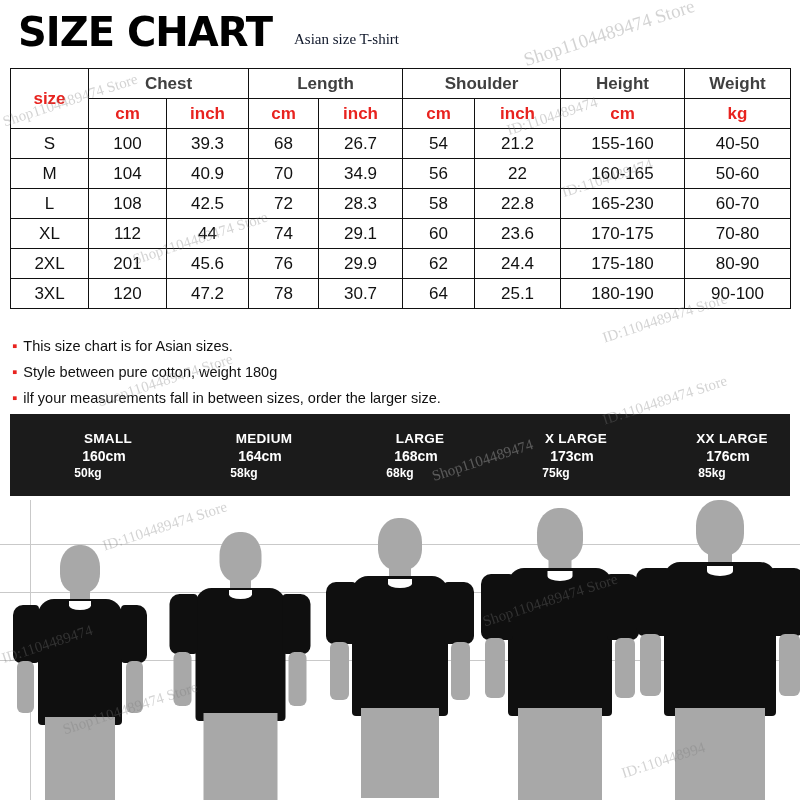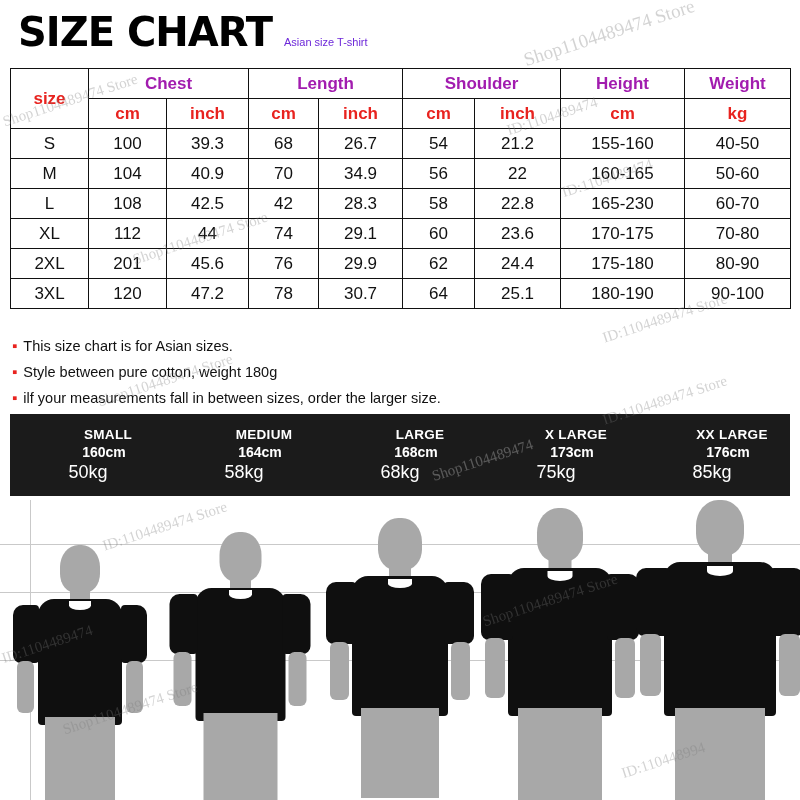--- a/index.html
+++ b/index.html
@@ -9,46 +9,46 @@
     font-family:"Liberation Sans", sans-serif;
     color:#111;
     position:relative;
     overflow:hidden;
   }
   .page{position:relative;width:800px;height:800px;}
 
   
   .header{
     position:absolute;left:18px;top:12px;right:10px;
-    display:flex;align-items:flex-end;gap:12px;
+    display:flex;align-items:flex-end;gap:22px;
   }
   .title{
     font-size:40px;font-weight:bold;letter-spacing:-1px;
     font-family:"DejaVu Sans", sans-serif;
     line-height:1;
     color:#000;
   }
   .subtitle{
-    font-size:11px;color:#6d28d9;padding-bottom:4px;
+    font-size:15px;color:#0f172a;padding-bottom:4px;font-family:Liberation Serif, serif;
   }
 
   
   .table-wrap{position:absolute;left:10px;top:68px;width:780px;}
   table.size{
     border-collapse:collapse;width:780px;
     table-layout:fixed;
   }
   table.size td, table.size th{
     border:1px solid #111;
     text-align:center;
     font-size:17px;
     padding:3px 0;
     background:transparent;
   }
-  .hdr-red{color:#a21caf;font-weight:bold;font-size:19px;}
+  .hdr-red{color:#404040;font-weight:bold;font-size:19px;}
   .hdr-sub{color:#e8231f;font-weight:bold;font-size:17px;}
   .size-word{color:#e8231f;font-weight:bold;font-size:26px;}
   .sz-col{font-size:18px;}
   td.val{font-size:18px;}
   .rowh{height:30px;}
 
   
   .notes{position:absolute;left:12px;top:338px;width:700px;}
   .note{
     font-size:14.5px;margin:0 0 10px 0;color:#111;
@@ -61,21 +61,21 @@
     position:absolute;left:10px;top:414px;width:780px;height:82px;
     background:#1b1b1b;color:#fff;
     display:flex;
   }
   .bb-col{
     flex:1;display:flex;flex-direction:column;align-items:center;justify-content:center;
     gap:2px;
   }
   .bb-name{font-size:13.5px;font-weight:bold;letter-spacing:.3px;margin-left:40px;}
   .bb-h{font-size:14px;font-weight:bold;margin-left:32px;}
-  .bb-w{font-size:18px;font-weight:normal;}
+  .bb-w{font-size:12px;font-weight:bold;}
 
   
   .figures{
     position:absolute;left:0;top:500px;width:800px;height:300px;
     background:#ffffff;
   }
   .gridline{
     position:absolute;left:0;width:800px;height:1px;background:#c9c9c9;
   }
   .vline{position:absolute;top:0;width:1px;height:300px;background:#c9c9c9;}
@@ -174,21 +174,21 @@
         <td class="val">34.9</td>
         <td class="val">56</td>
         <td class="val">22</td>
         <td class="val">160-165</td>
         <td class="val">50-60</td>
       </tr>
       <tr class="rowh">
         <td class="sz-col">L</td>
         <td class="val">108</td>
         <td class="val">42.5</td>
-        <td class="val">42</td>
+        <td class="val">72</td>
         <td class="val">28.3</td>
         <td class="val">58</td>
         <td class="val">22.8</td>
         <td class="val">165-230</td>
         <td class="val">60-70</td>
       </tr>
       <tr class="rowh">
         <td class="sz-col">XL</td>
         <td class="val">112</td>
         <td class="val">44</td>

